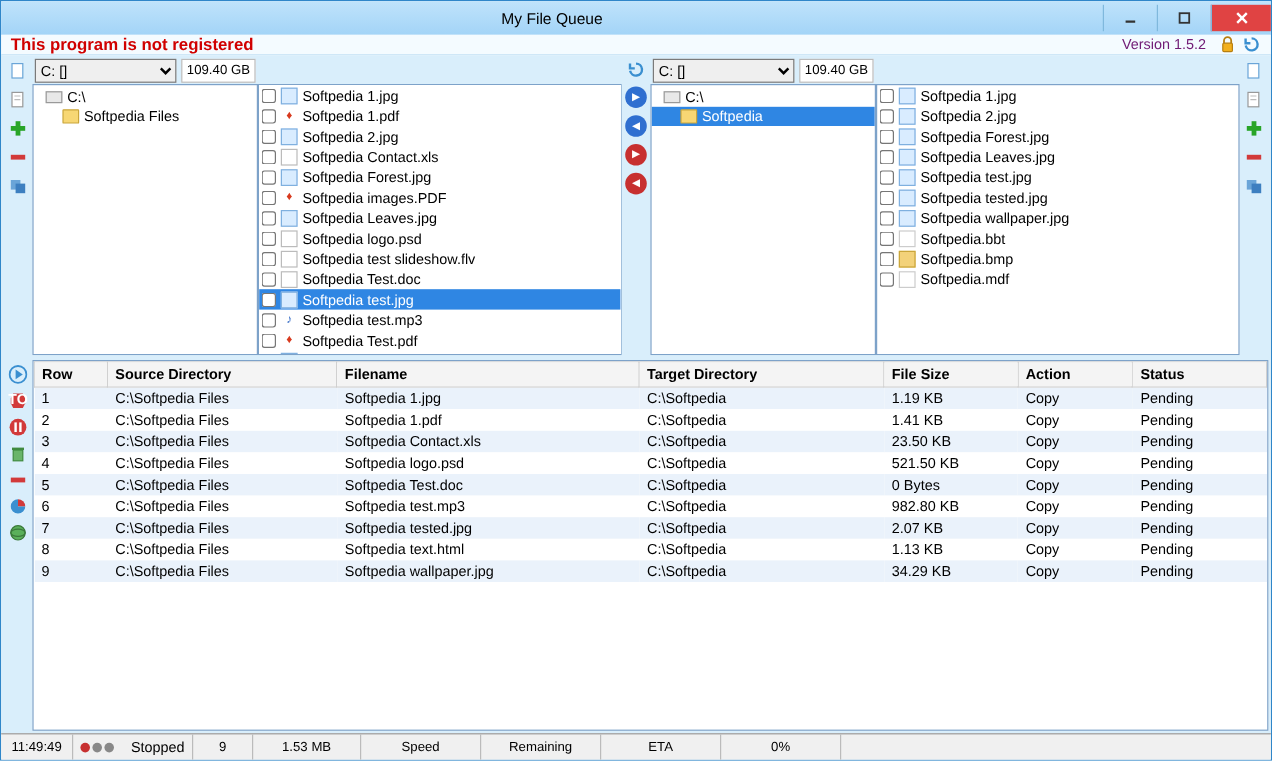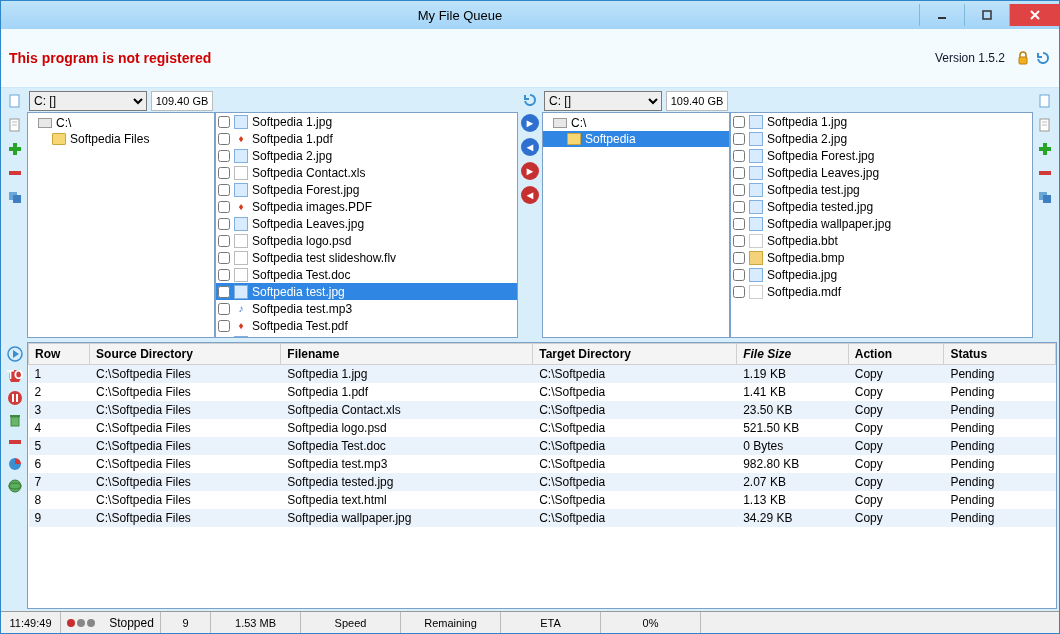--- a/index.html
+++ b/index.html
@@ -5,24 +5,24 @@
 * { box-sizing: border-box; margin: 0; padding: 0; font-family: "Segoe UI", Tahoma, sans-serif; font-size: 12px; }
 html, body { width: 1060px; height: 634px; overflow: hidden; }
 .window { width: 1060px; height: 634px; border: 1px solid #2f86c9; background: #fff; display: flex; flex-direction: column; }
 .titlebar { height: 28px; background: linear-gradient(#bfe3fb, #a3d4f7); display: flex; align-items: center; color: #000; }
 .titlebar .spacer { flex: 1; }
 .titlebar .title { flex: 0 0 auto; margin: 0 auto; font-size: 13px; }
 .titlebar .winbtns { display: flex; }
 .titlebar .winbtn { width: 45px; height: 22px; display: flex; align-items: center; justify-content: center; border-left: 1px solid #7fb8dd; color: #444; font-size: 14px; cursor: pointer; }
 .titlebar .winbtn.close { background: #e04343; color: #fff; width: 50px; }
 .titlebar .winbtn.close svg { stroke: #fff; }
-.headerrow { display: flex; align-items: center; padding: 21px 8px; background: #f4fbff; border-bottom: 1px solid #cfe7f7; }
+.headerrow { display: flex; align-items: center; padding: 0 8px; background: #f4fbff; border-bottom: 1px solid #cfe7f7; }
 .notreg { color: #d00000; font-weight: bold; font-size: 14px; }
 .headerrow .fill { flex: 1; }
-.version { color: #0f172a; margin-right: 6px; }
+.version { color: #701a75; margin-right: 6px; }
 .lockico, .refreshico { width: 16px; height: 16px; margin-left: 4px; }
 .workarea { flex: 1; display: flex; flex-direction: column; background: #d9eefb; padding: 2px; }
 .toppanes { display: flex; height: 248px; gap: 0; }
 .sidecol { width: 24px; display: flex; flex-direction: column; align-items: center; padding-top: 2px; gap: 6px; }
 .sidecol .ico { width: 18px; height: 18px; display: flex; align-items: center; justify-content: center; cursor: pointer; }
 .pane-group { display: flex; flex: 1; gap: 0; }
 .treewrap { width: 188px; display: flex; flex-direction: column; }
 .drivebar { height: 22px; display: flex; align-items: center; gap: 4px; padding: 0 2px; }
 .drivebar select { flex: 1; height: 20px; border: 1px solid #7a7a7a; font-size: 12px; }
 .drivebar .space { width: 62px; height: 20px; border: 1px solid #bbb; background: #fff; display: flex; align-items: center; justify-content: center; font-size: 11px; }
@@ -59,21 +59,21 @@
 table.qtbl tr.odd td { background: #fff; }
 .statusbar { height: 22px; display: flex; align-items: stretch; border-top: 1px solid #999; background: #f0f0f0; }
 .statusbar .cell { border-right: 1px solid #bbb; display: flex; align-items: center; justify-content: center; padding: 0 10px; font-size: 11px; }
 .dotset { display: flex; gap: 2px; align-items: center; }
 .dot { width: 8px; height: 8px; border-radius: 4px; background: #c73030; }
 .dot.dim { background: #888; }
 .col-row { width: 36px; }
 .col-src { width: 120px; }
 .col-fn { width: 158px; }
 .col-tgt { width: 128px; }
-.col-size { width: 70px; font-style: italic; }
+.col-size { width: 70px; }
 .col-act { width: 60px; }
 .col-stat { width: 70px; margin-left: 12px; }
 svg { display: block; }
 </style>
 </head>
 <body>
 
 <div class="window">
 
   <div class="titlebar">
@@ -321,25 +321,20 @@
               </div>
               <div class="frow">
                 <input type="checkbox" style="">
                 <span class="fi fi-generic"></span>
                 <span>Softpedia.bbt</span>
               </div>
               <div class="frow">
                 <input type="checkbox" style="">
                 <span class="fi fi-bmp"></span>
                 <span>Softpedia.bmp</span>
-              </div>
-              <div class="frow">
-                <input type="checkbox" style="">
-                <span class="fi fi-img"></span>
-                <span>Softpedia.jpg</span>
               </div>
               <div class="frow">
                 <input type="checkbox" style="">
                 <span class="fi fi-generic"></span>
                 <span>Softpedia.mdf</span>
               </div>
             </div>
         </div>
       </div>
 

